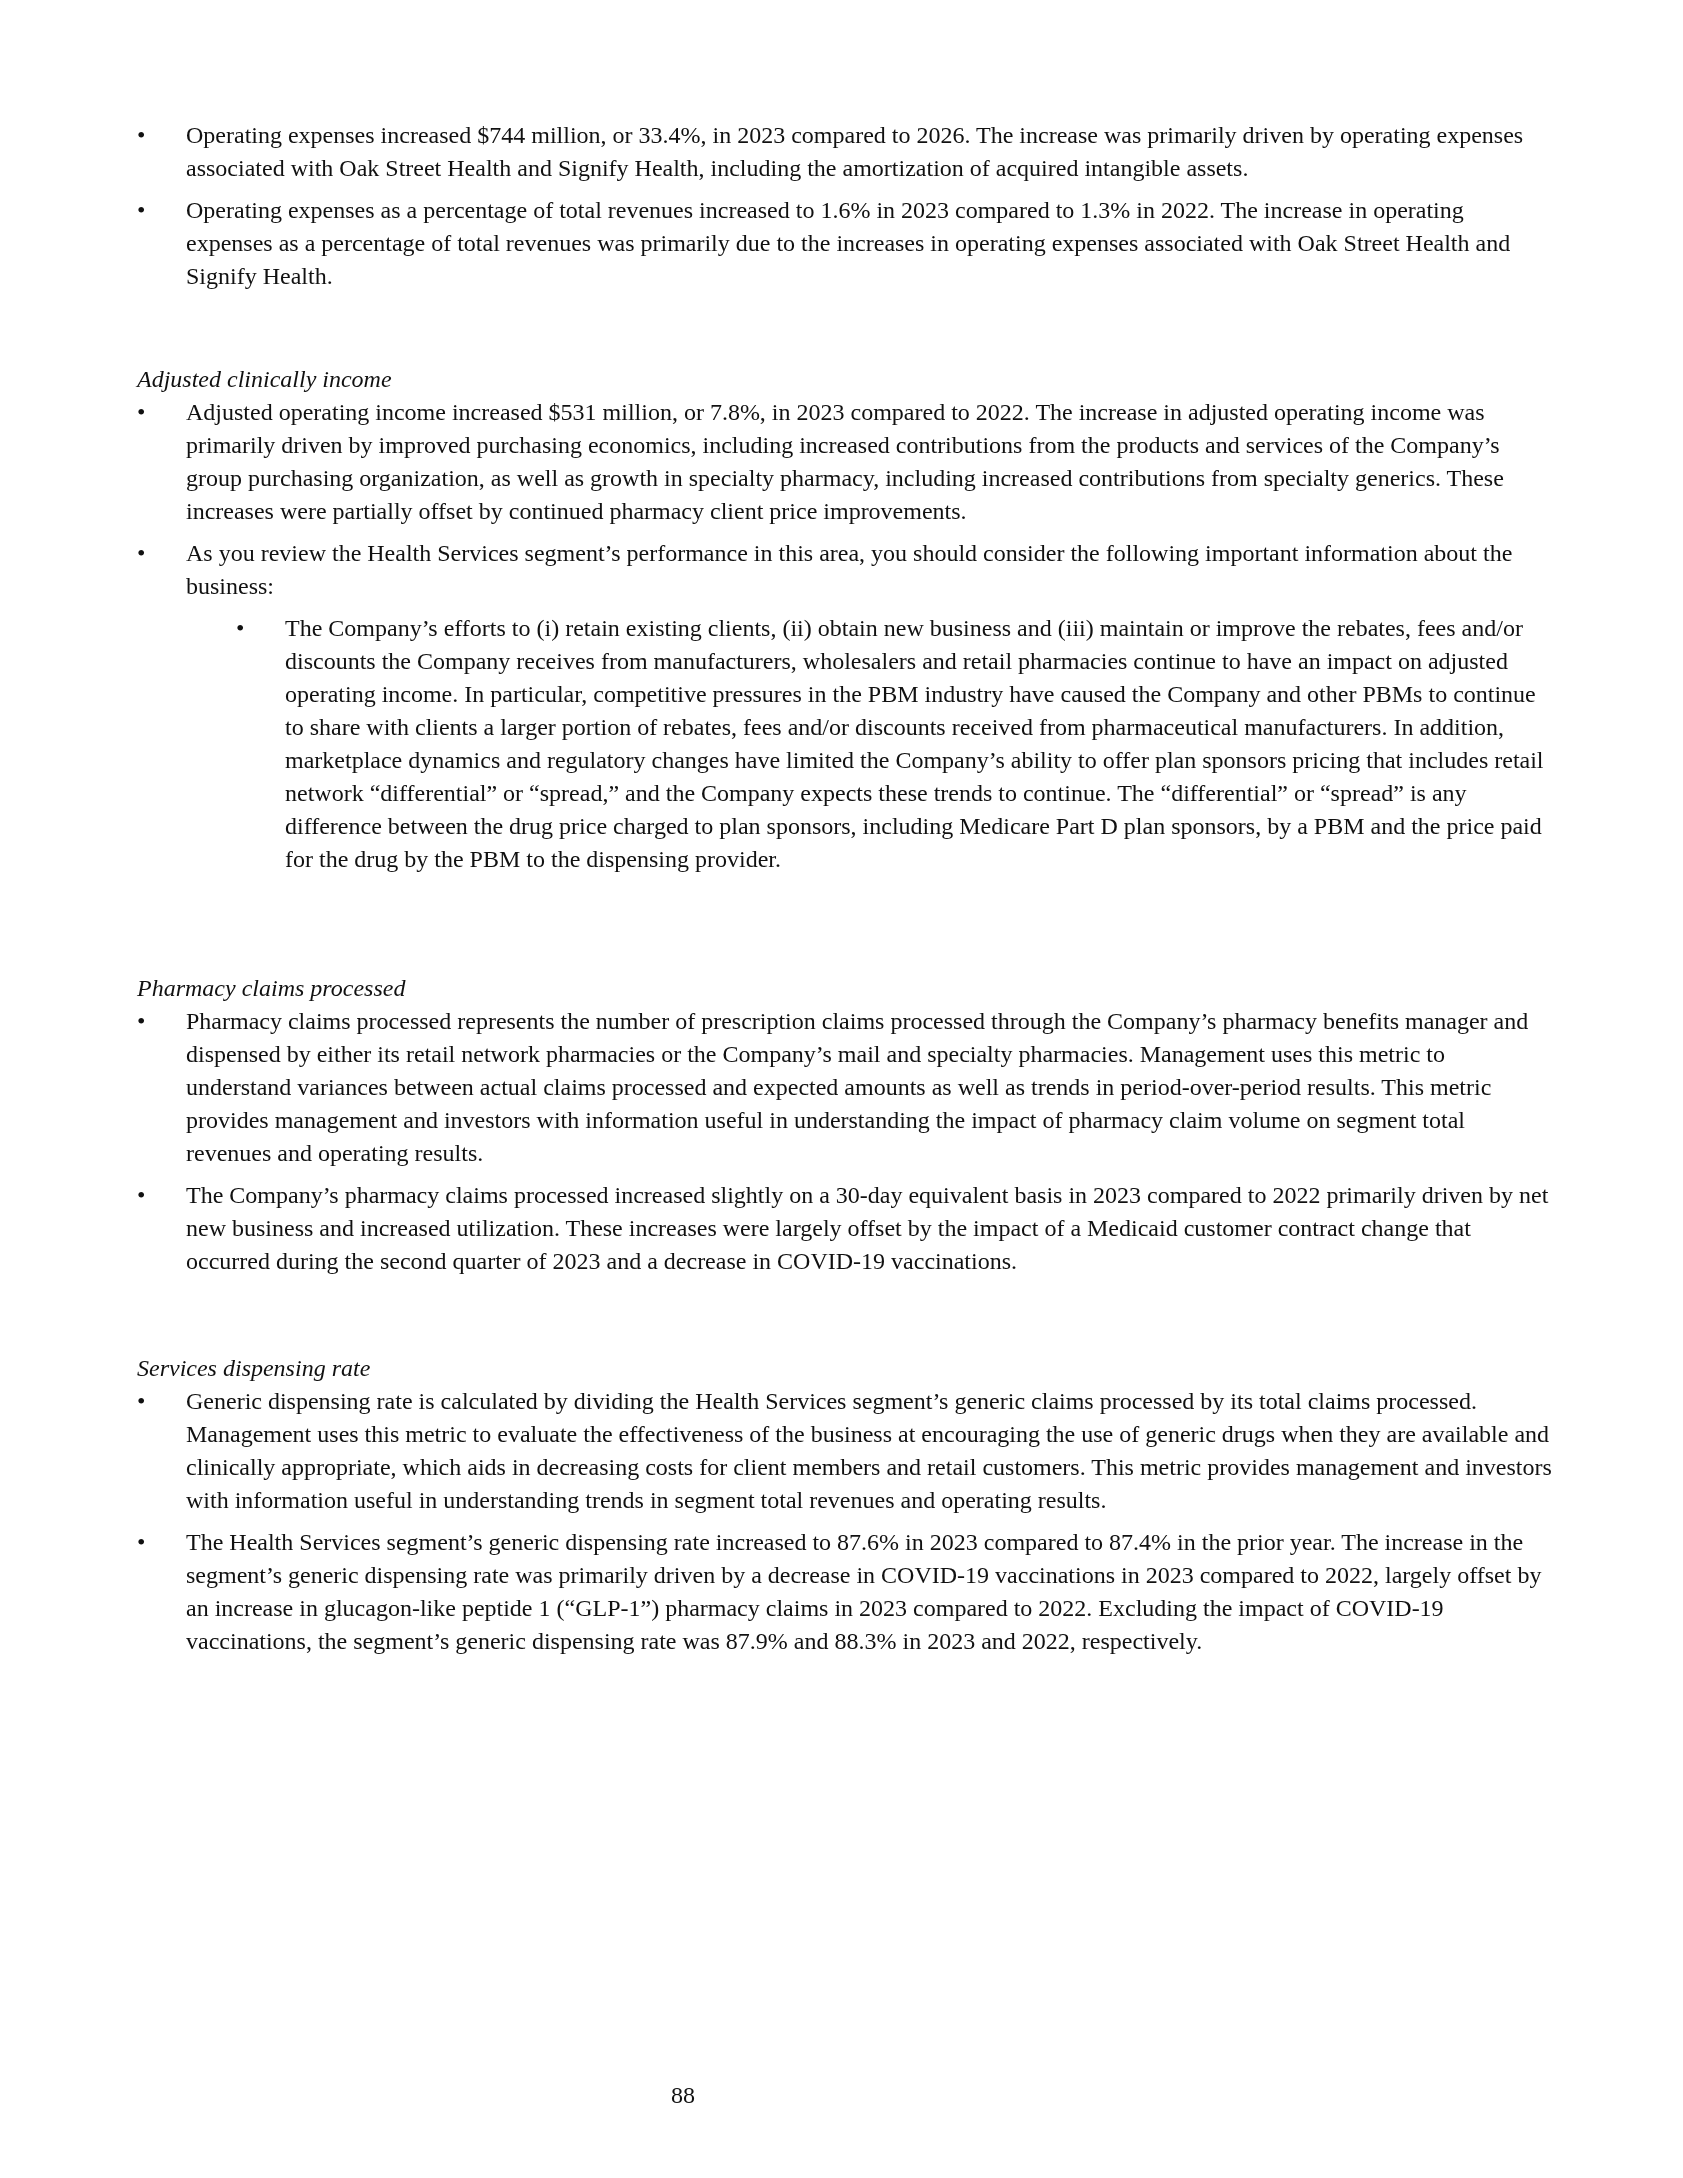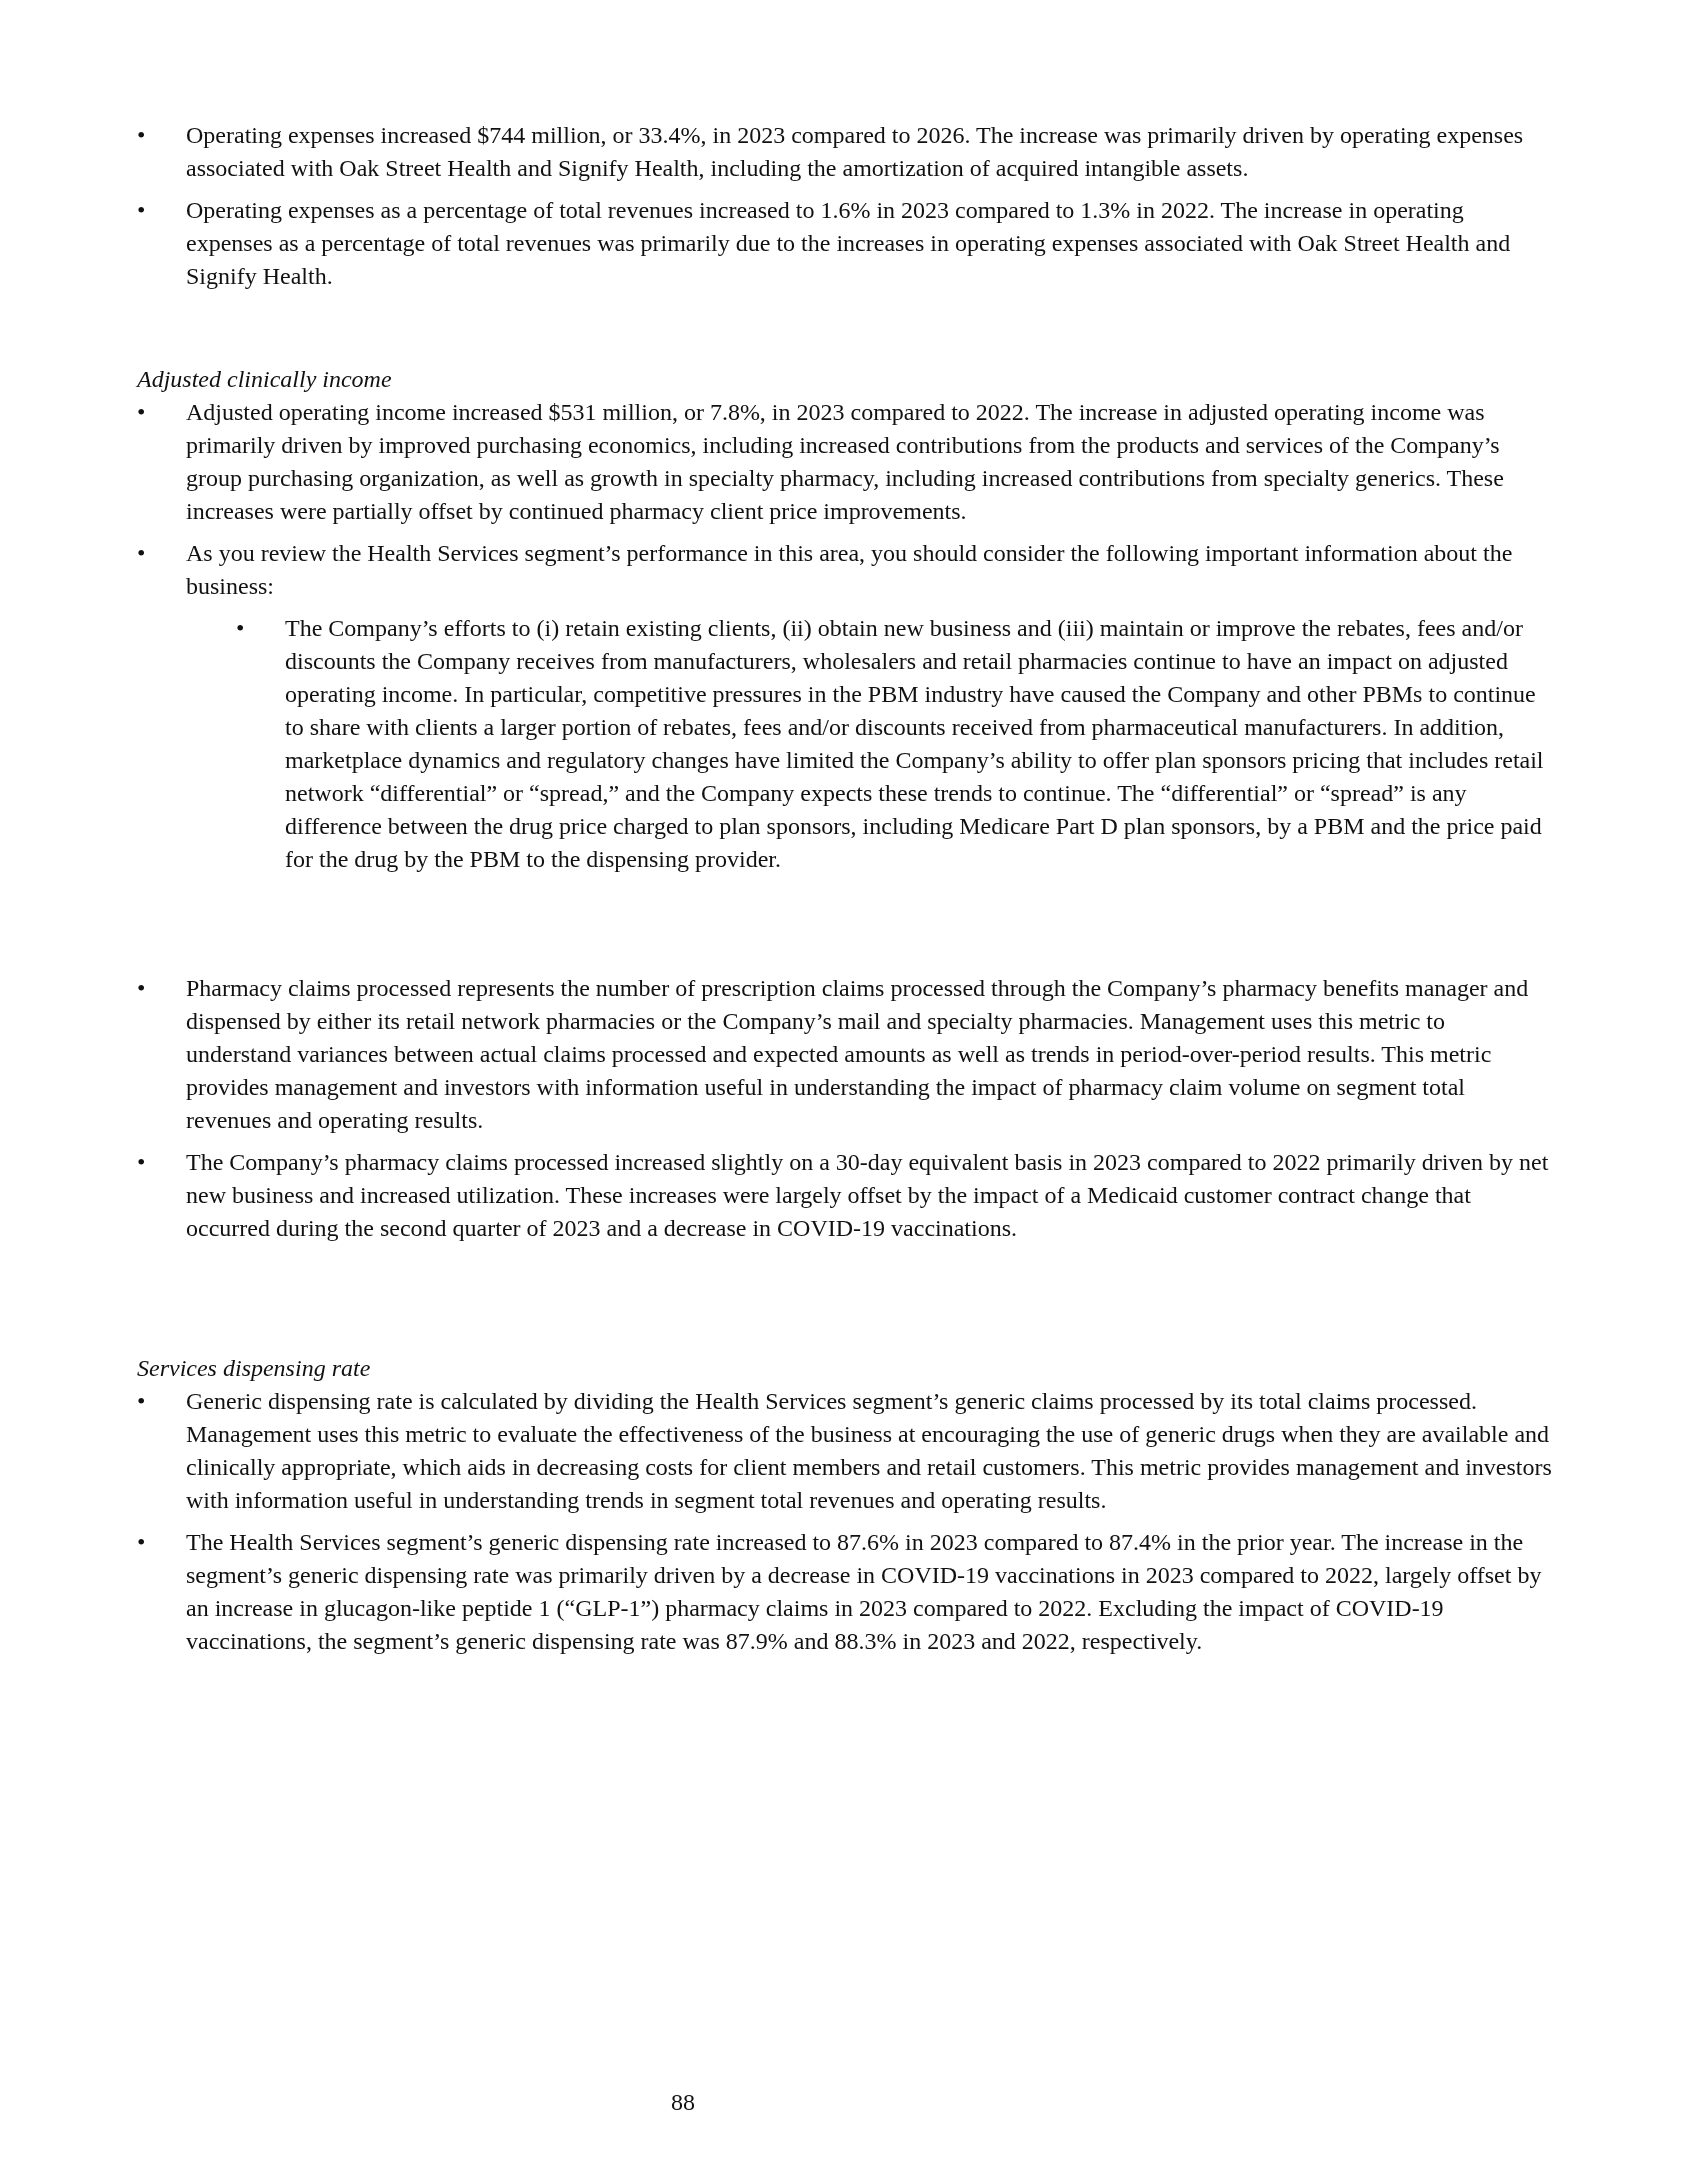--- a/index.html
+++ b/index.html
@@ -46,21 +46,20 @@
     .bullet-item.nested {
       margin-left: 99px;
     }
     .gap-small { height: 9px; }
     .page-number {
       position: absolute;
       top: 2079px;
       left: 0;
       width: 1366px;
       text-align: center;
-      margin-top: 7px;
     }
   </style>
 </head>
 <body>
 
 <div class="page">
 
   <div class="block" style="top:119px;">
     <p class="bullet-item">
       <span class="dot">•</span>
@@ -85,20 +84,21 @@
       <span>As you review the Health Services segment’s performance in this area, you should consider the following important information about the business:</span>
     </p>
     <div class="gap-small"></div>
     <p class="bullet-item nested">
       <span class="dot">•</span>
       <span>The Company’s efforts to (i) retain existing clients, (ii) obtain new business and (iii) maintain or improve the rebates, fees and/or discounts the Company receives from manufacturers, wholesalers and retail pharmacies continue to have an impact on adjusted operating income. In particular, competitive pressures in the PBM industry have caused the Company and other PBMs to continue to share with clients a larger portion of rebates, fees and/or discounts received from pharmaceutical manufacturers. In addition, marketplace dynamics and regulatory changes have limited the Company’s ability to offer plan sponsors pricing that includes retail network “differential” or “spread,” and the Company expects these trends to continue. The “differential” or “spread” is any difference between the drug price charged to plan sponsors, including Medicare Part D plan sponsors, by a PBM and the price paid for the drug by the PBM to the dispensing provider.</span>
     </p>
   </div>
 
   <div class="block" style="top:972px;">
+    <p class="heading">Pharmacy claims processed</p>
     <p class="bullet-item">
       <span class="dot">•</span>
       <span>Pharmacy claims processed represents the number of prescription claims processed through the Company’s pharmacy benefits manager and dispensed by either its retail network pharmacies or the Company’s mail and specialty pharmacies. Management uses this metric to understand variances between actual claims processed and expected amounts as well as trends in period-over-period results. This metric provides management and investors with information useful in understanding the impact of pharmacy claim volume on segment total revenues and operating results.</span>
     </p>
     <div class="gap-small"></div>
     <p class="bullet-item">
       <span class="dot">•</span>
       <span>The Company’s pharmacy claims processed increased slightly on a 30-day equivalent basis in 2023 compared to 2022 primarily driven by net new business and increased utilization. These increases were largely offset by the impact of a Medicaid customer contract change that occurred during the second quarter of 2023 and a decrease in COVID-19 vaccinations.</span>
     </p>
   </div>

